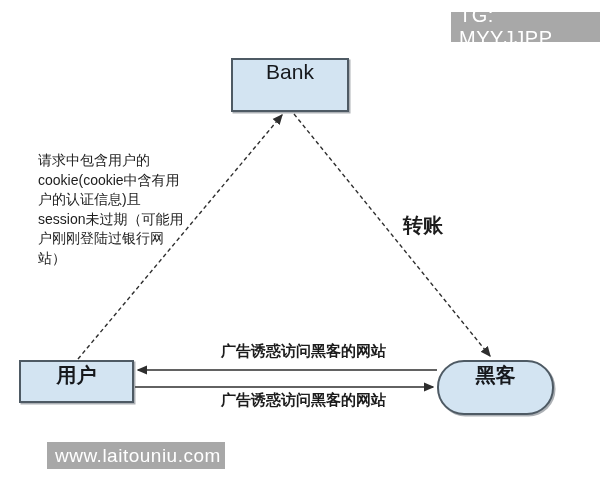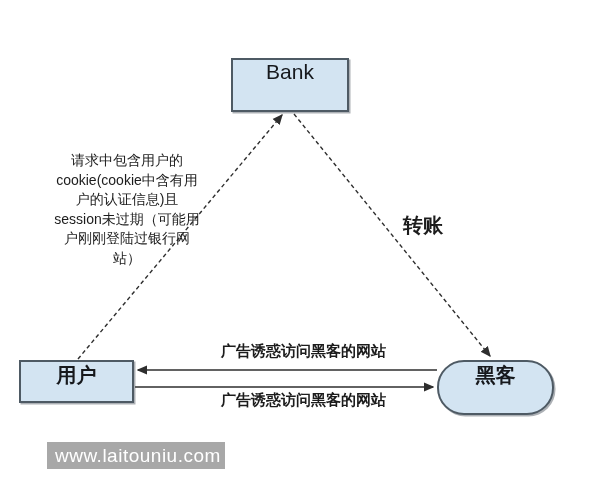--- a/index.html
+++ b/index.html
@@ -40,21 +40,20 @@
     align-items: flex-start;
     justify-content: center;
     color: #16181c;
   }
   .node-bank   { left: 231px; top: 58px;  width: 118px; height: 54px; font-size: 21px; font-weight: 400; }
   .node-user   { left: 19px;  top: 360px; width: 115px; height: 43px; font-size: 20px; font-weight: 600; }
   .node-hacker { left: 437px; top: 360px; width: 117px; height: 55px; font-size: 20px; font-weight: 600; border-radius: 27px; }
   .label {
     position: absolute;
     color: var(--text-color);
-    text-align: center;
   }
   .note {
     left: 38px; top: 151px;
     width: 178px;
     font-size: 14px;
     line-height: 19.5px;
     white-space: pre-line;
     font-weight: 500;
   }
   .transfer-label { left: 403px; top: 212px; font-size: 20px; font-weight: 600; }
@@ -105,16 +104,17 @@
 session未过期（可能用
 户刚刚登陆过银行网
 站）</div>
 
   <div class="label transfer-label">转账</div>
 
   <div class="label lure-top">广告诱惑访问黑客的网站</div>
 
   <div class="label lure-bottom">广告诱惑访问黑客的网站</div>
 
+  <div class="badge badge-tg">TG: MYYJJPP</div>
 
   <div class="badge badge-site">www.laitouniu.com</div>
 
 </div>
 
 </body></html>

